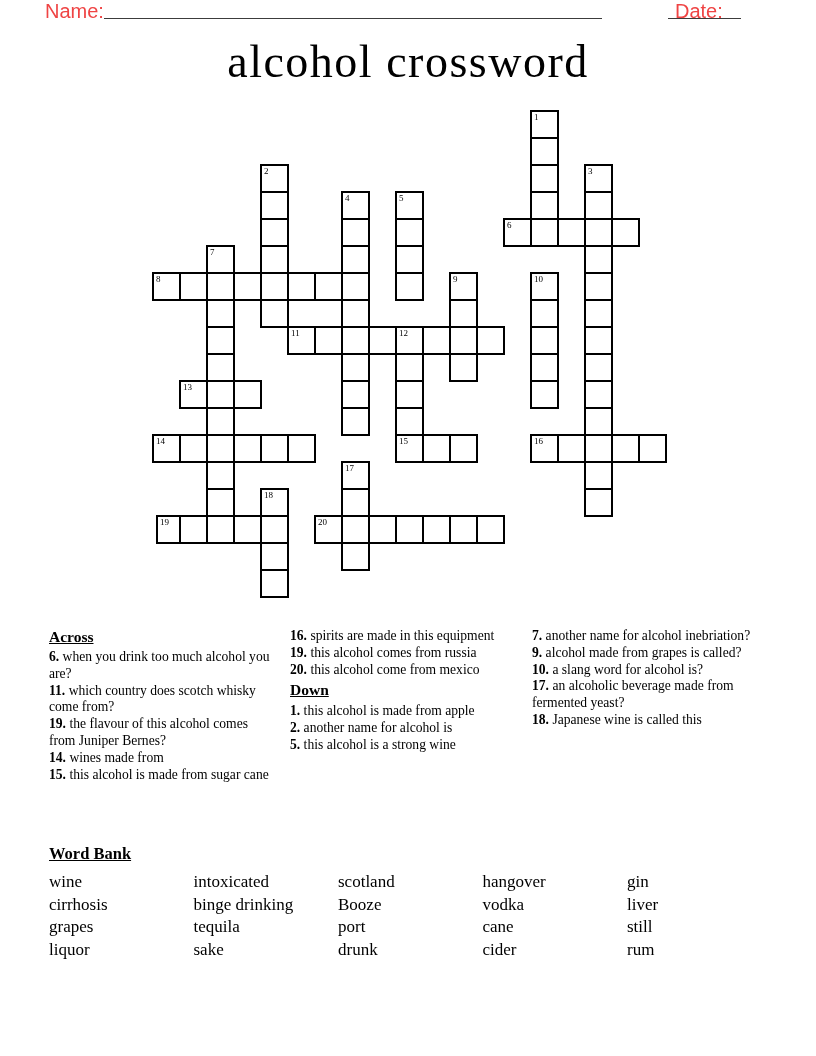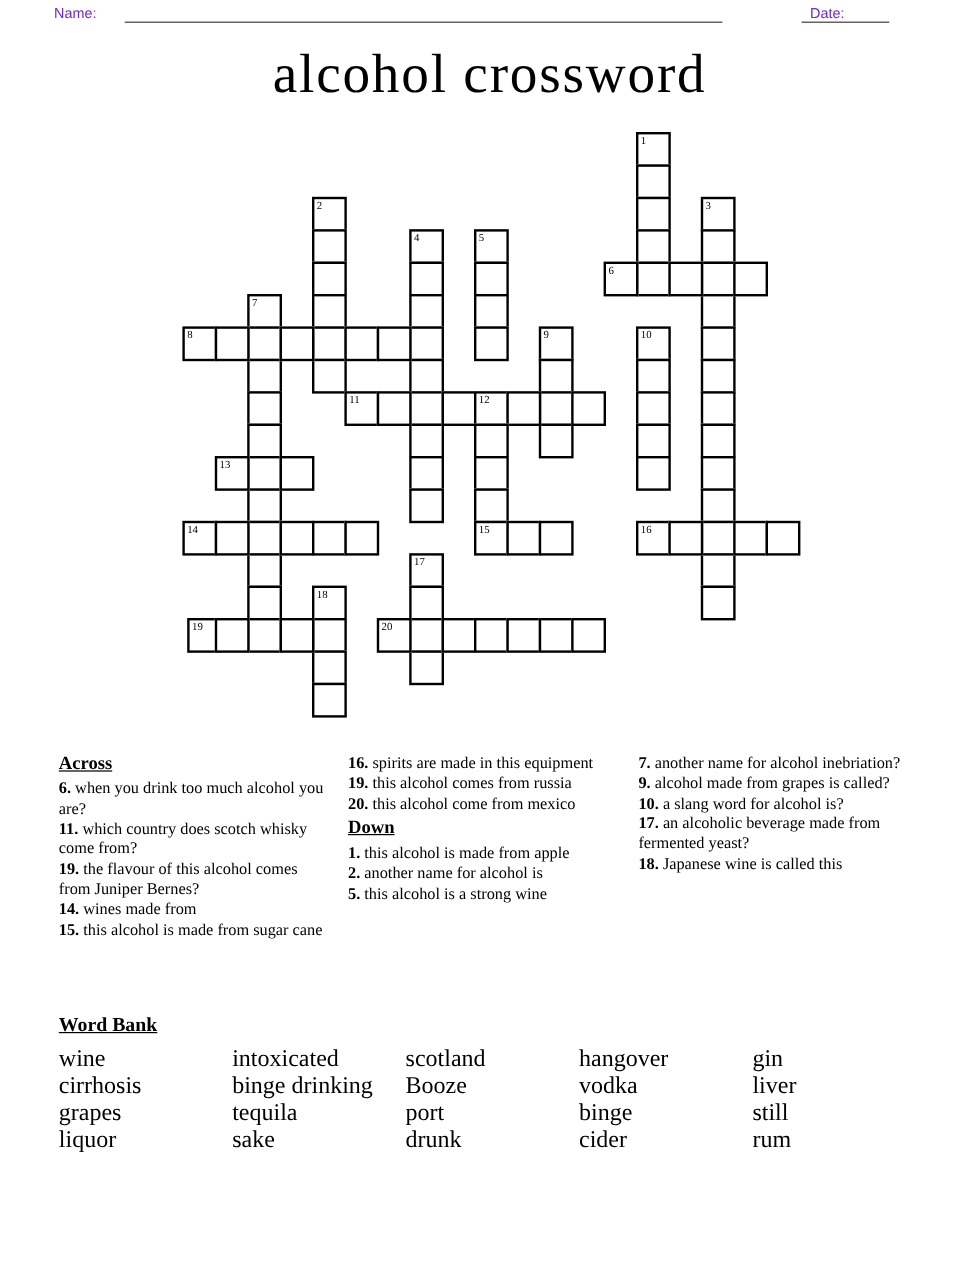--- a/index.html
+++ b/index.html
@@ -2,21 +2,21 @@
 <html><head>
 <meta charset="utf-8">
 <style>
   html,body{margin:0;padding:0;background:#fff;}
   .page{
     position:relative;width:816px;height:1056px;background:#ffffff;
     font-family:"Liberation Serif",serif;color:#000;overflow:hidden;
   }
   .hdr-label{
     position:absolute;font-family:"Liberation Sans",sans-serif;
-    font-size:12px;color:#6d28d9;line-height:18px;
+    font-size:20px;color:#ef4444;line-height:18px;
   }
   #name-label{left:45px;top:2px;}
   #date-label{left:627px;top:2px;margin-left:48px;}
   .fill-line{position:absolute;height:0;border-bottom:1.6px solid #3c3c3c;}
   #name-line{left:104px;top:18px;width:498px;}
   #date-line{left:668px;top:18px;width:73px;}
   .title{
     position:absolute;left:0;top:38px;width:100%;margin:0;
     text-align:center;font-size:46px;font-weight:400;letter-spacing:1.5px;
     font-family:"Liberation Serif",serif;line-height:48px;
@@ -41,21 +41,21 @@
   #down-header{margin-top:3px;margin-bottom:4px;}
   .clue{margin:0;}
   .clue b{font-weight:bold;}
   #wordbank{position:absolute;left:49px;top:844px;width:725px;}
   #wb-header{
     font-size:16.5px;font-weight:bold;text-decoration:underline;
     line-height:19px;margin:0;
   }
   #wb-grid{
     display:grid;grid-template-columns:repeat(5,144.5px);
-    margin-top:8px;font-size:20px;line-height:22.6px;
+    margin-top:8px;font-size:17px;line-height:22.6px;
   }
 </style>
 </head>
 <body>
 
 <div class="page">
 
   <span class="hdr-label" id="name-label">Name:</span>
   <div class="fill-line" id="name-line"></div>
 
@@ -256,21 +256,21 @@
         <div>hangover</div>
         <div>gin</div>
         <div>cirrhosis</div>
         <div>binge drinking</div>
         <div>Booze</div>
         <div>vodka</div>
         <div>liver</div>
         <div>grapes</div>
         <div>tequila</div>
         <div>port</div>
-        <div>binge</div>
+        <div>cane</div>
         <div>still</div>
         <div>liquor</div>
         <div>sake</div>
         <div>drunk</div>
         <div>cider</div>
         <div>rum</div>
       </div>
   </div>
 
 </div>

